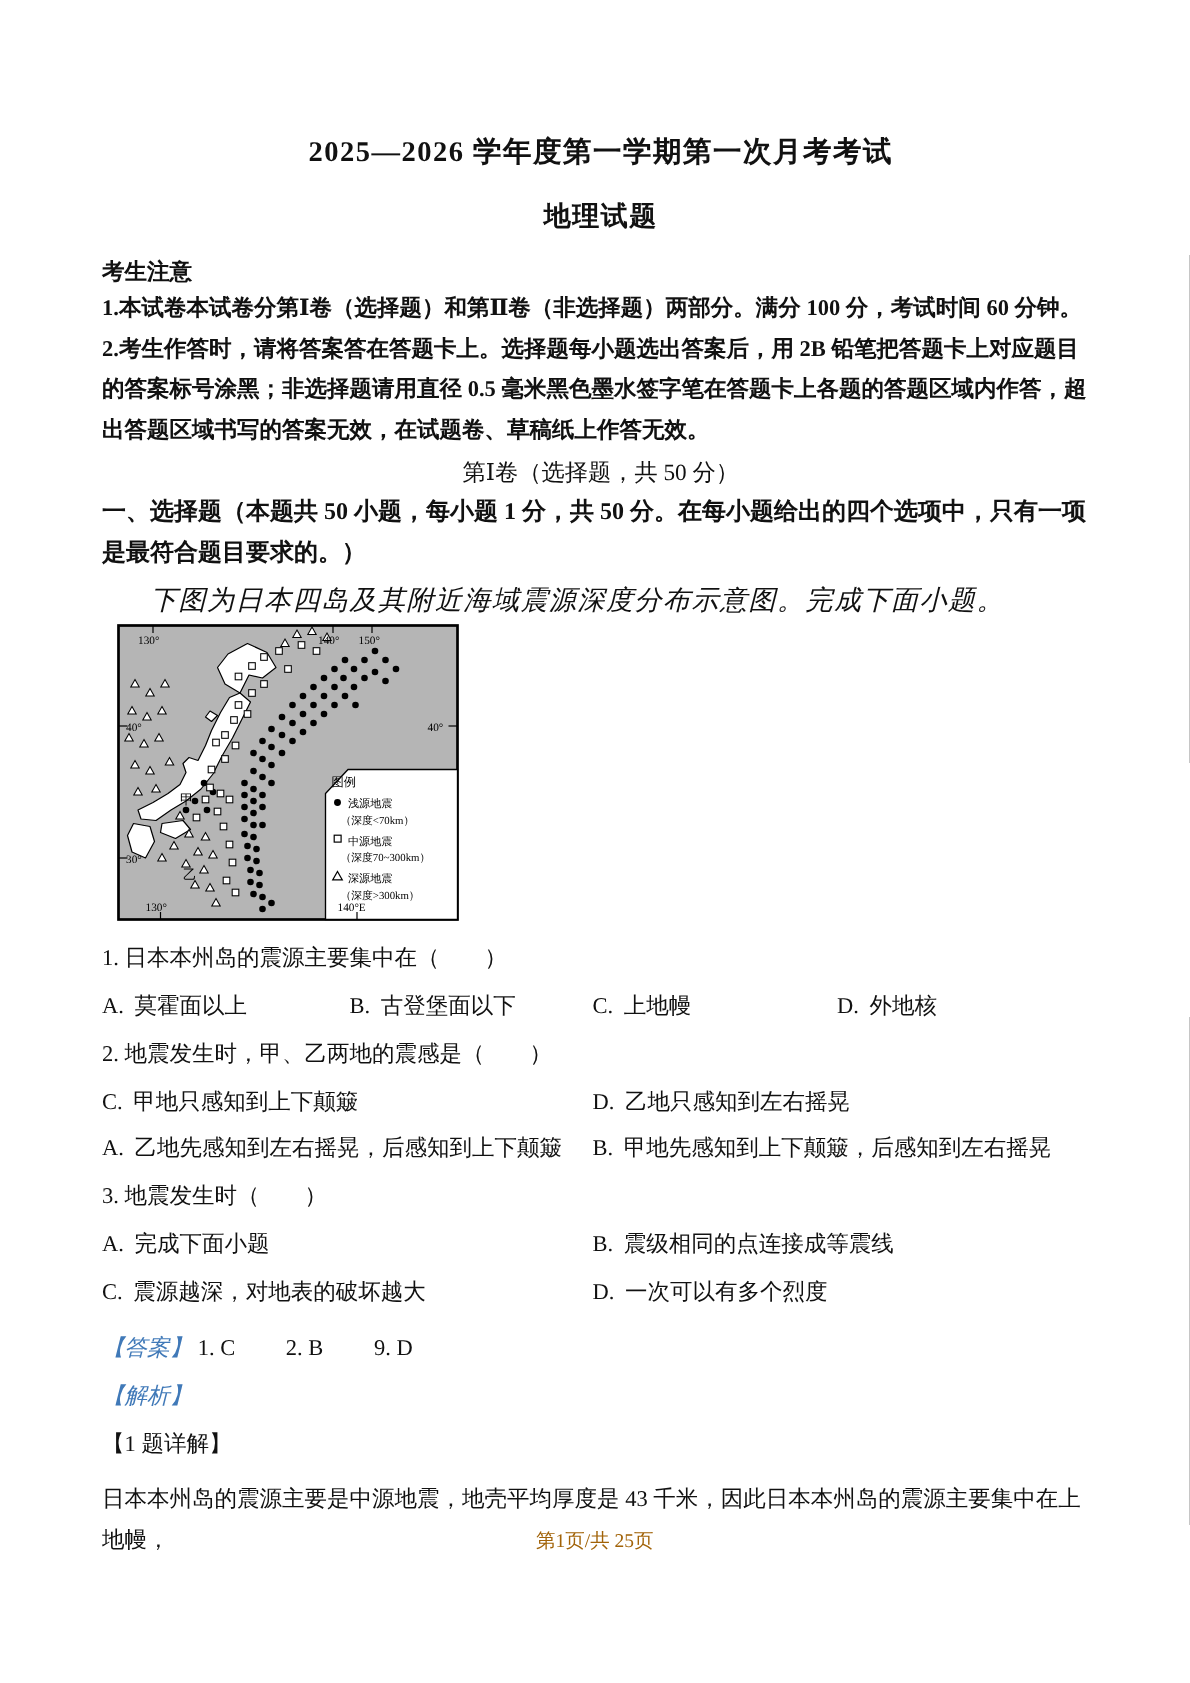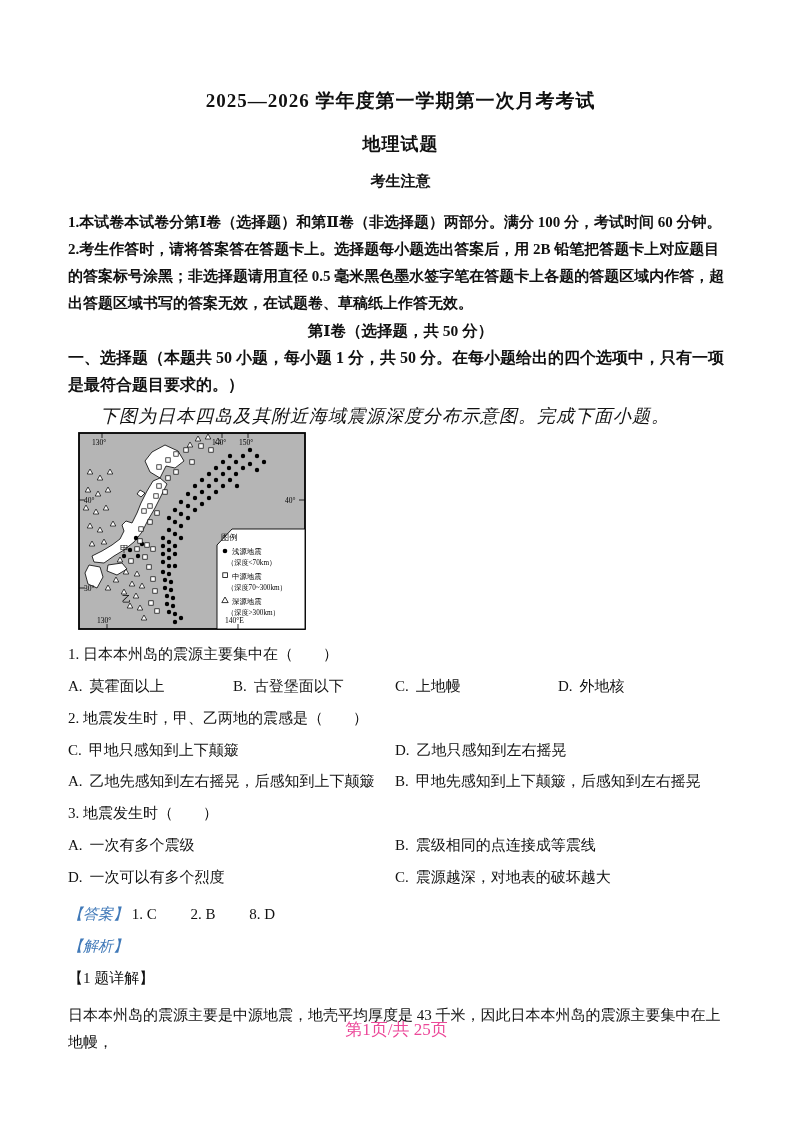--- a/index.html
+++ b/index.html
@@ -3,34 +3,34 @@
 <meta charset="utf-8">
 <style>
   html,body{margin:0;padding:0;background:#9a9a9a;}
   .page{
     width:793px;height:1122px;margin:0 auto;background:#fff;position:relative;
     box-sizing:border-box;padding:88px 60px 0 68px;
     font-family:"Liberation Serif","DejaVu Serif",serif;color:#111;
   }
   .title{font-size:19px;font-weight:bold;text-align:center;margin:0 0 18px;letter-spacing:1px;}
   .subtitle{font-size:18px;font-weight:bold;text-align:center;margin:0 0 16px;letter-spacing:1px;}
-  .notice-h{font-size:15px;font-weight:bold;margin:0 0 18px;text-align:center;}
+  .notice-h{font-size:15px;font-weight:bold;margin:0 0 2px;}
   .notice{font-size:15px;font-weight:bold;line-height:1.8;margin:0;}
-  .part-title{font-size:15.5px;font-weight:bold;text-align:center;margin:4px 0 0;}
+  .part-title{font-size:15.5px;font-weight:normal;text-align:center;margin:4px 0 0;}
   .instructions{font-size:16px;font-weight:bold;line-height:1.7;margin:2px 0 4px;}
   .stimulus{font-size:18px;font-style:italic;margin:6px 0 4px;text-indent:32px;letter-spacing:1px;}
   .map-wrap{margin:4px 0 4px 10px;width:228px;}
   .row{font-size:15px;line-height:1.45;margin-top:10px;}
   .opts4{display:grid;grid-template-columns:165px 162px 163px 1fr;}
   .opts2{display:grid;grid-template-columns:327px 1fr;}
   .opt .lbl{margin-right:7px;}
   .tag{color:#4079b8;font-style:italic;}
   .ans-item{margin-right:30px;}
   .para{line-height:1.8;margin-top:12px;}
-  .footer{position:absolute;top:1018px;left:0;width:793px;text-align:center;font-size:17px;color:#ec4899;}
+  .footer{position:absolute;top:1018px;left:0;width:793px;text-align:center;font-size:13px;color:#a16207;}
   svg text{font-family:"Liberation Serif","DejaVu Serif",serif;}
 </style>
 </head>
 <body>
 
 <div class="page">
 
   <h1 class="title">2025—2026 学年度第一学期第一次月考考试</h1>
   <h2 class="subtitle">地理试题</h2>
 
@@ -246,33 +246,33 @@
   <div class="row opts2">
     <span class="opt"><span class="lbl">A.</span><span>乙地先感知到左右摇晃，后感知到上下颠簸</span></span>
     <span class="opt"><span class="lbl">B.</span><span>甲地先感知到上下颠簸，后感知到左右摇晃</span></span>
   </div>
 
   <div class="row">
     <span class="lbl">3.</span>
     <span>地震发生时（　　）</span>
   </div>
   <div class="row opts2">
-    <span class="opt"><span class="lbl">A.</span><span>一次有多个震级</span></span>
+    <span class="opt"><span class="lbl">A.</span><span>完成下面小题</span></span>
     <span class="opt"><span class="lbl">B.</span><span>震级相同的点连接成等震线</span></span>
   </div>
   <div class="row opts2">
+    <span class="opt"><span class="lbl">C.</span><span>震源越深，对地表的破坏越大</span></span>
     <span class="opt"><span class="lbl">D.</span><span>一次可以有多个烈度</span></span>
-    <span class="opt"><span class="lbl">C.</span><span>震源越深，对地表的破坏越大</span></span>
   </div>
 
   <div class="row" style="margin-top:16px;">
     <span class="tag">【答案】</span>
     <span class="ans-item">1. C</span>
     <span class="ans-item">2. B</span>
-    <span class="ans-item">8. D</span>
+    <span class="ans-item">9. D</span>
   </div>
   <div class="row">
     <span class="tag">【解析】</span>
   </div>
   <div class="row">【1 题详解】</div>
   <div class="row para">日本本州岛的震源主要是中源地震，地壳平均厚度是 43 千米，因此日本本州岛的震源主要集中在上地幔，</div>
 
   <div class="footer">第1页/共 25页</div>
 </div>
 

